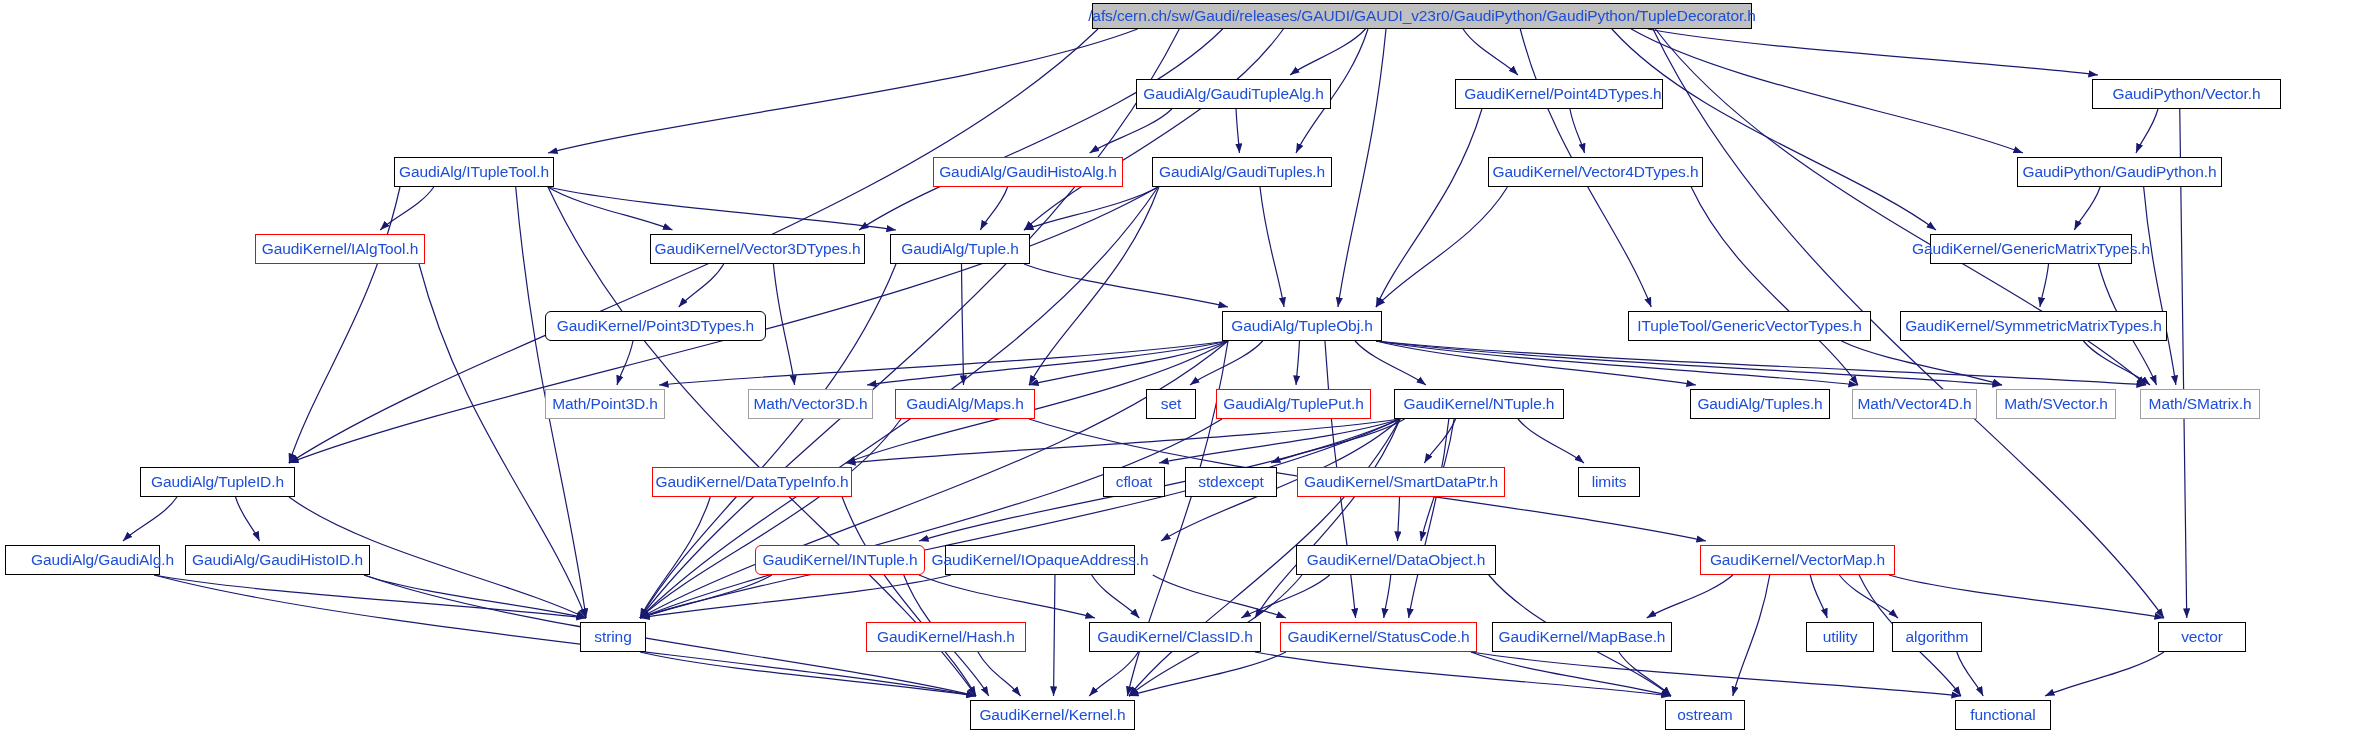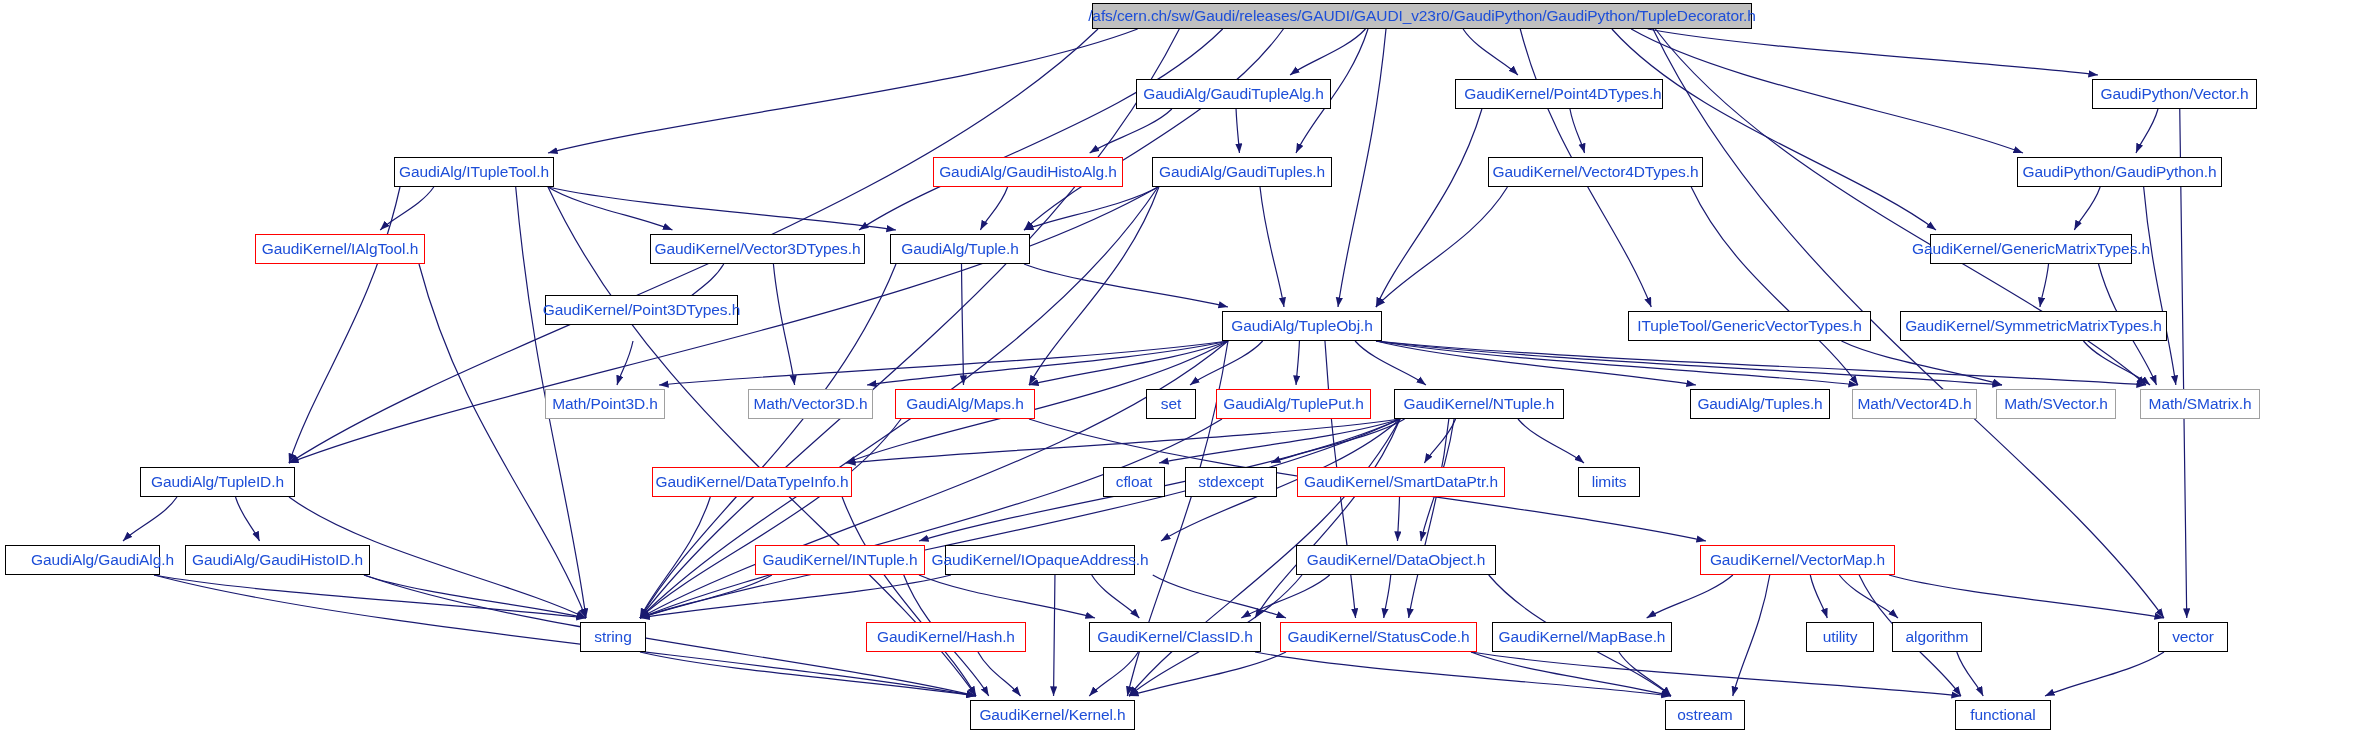--- a/index.html
+++ b/index.html
@@ -138,31 +138,31 @@
         <path d="M2164,652 C2134.25,671.8 2074.75,682.8 2045,696" marker-end="url(#arrow)"></path>
         <path d="M1956.8,652 C1963.4,671.8 1976.6,682.8 1983.2,696" marker-end="url(#arrow)"></path>
         <path d="M1255,652 C1359,671.8 1567,682.8 1671,696" marker-end="url(#arrow)"></path>
         <path d="M1471,652 C1593.5,671.8 1838.5,682.8 1961,696" marker-end="url(#arrow)"></path>
       </g>
   </svg>
   <div id="node-layer">
       <div class="node title" style="left: 1092px; top: 3px; width: 660px; height: 26px;">/afs/cern.ch/sw/Gaudi/releases/GAUDI/GAUDI_v23r0/GaudiPython/GaudiPython/TupleDecorator.h</div>
       <div class="node" style="left: 1136px; top: 79px; width: 195px;">GaudiAlg/GaudiTupleAlg.h</div>
       <div class="node" style="left: 1455px; top: 79px; width: 208px; padding-left: 8px;">GaudiKernel/Point4DTypes.h</div>
-      <div class="node" style="left: 2092px; top: 79px; width: 165px;">GaudiPython/Vector.h</div>
+      <div class="node" style="left: 2092px; top: 79px; width: 189px;">GaudiPython/Vector.h</div>
       <div class="node" style="left: 394px; top: 157px; width: 160px;">GaudiAlg/ITupleTool.h</div>
       <div class="node red" style="left: 933px; top: 157px; width: 190px;">GaudiAlg/GaudiHistoAlg.h</div>
       <div class="node" style="left: 1152px; top: 157px; width: 180px;">GaudiAlg/GaudiTuples.h</div>
       <div class="node" style="left: 1488px; top: 157px; width: 215px;">GaudiKernel/Vector4DTypes.h</div>
       <div class="node" style="left: 2017px; top: 157px; width: 205px;">GaudiPython/GaudiPython.h</div>
       <div class="node red" style="left: 255px; top: 234px; width: 170px;">GaudiKernel/IAlgTool.h</div>
       <div class="node" style="left: 650px; top: 234px; width: 215px;">GaudiKernel/Vector3DTypes.h</div>
       <div class="node" style="left: 890px; top: 234px; width: 140px;">GaudiAlg/Tuple.h</div>
       <div class="node" style="left: 1930px; top: 234px; width: 202px;">GaudiKernel/GenericMatrixTypes.h</div>
-      <div class="node" style="left: 545px; top: 295px; width: 193px;">GaudiKernel/Point3DTypes.h</div>
+      <div class="node" style="left: 545px; top: 311px; width: 221px; border-radius: 6px;">GaudiKernel/Point3DTypes.h</div>
       <div class="node" style="left: 1222px; top: 311px; width: 160px;">GaudiAlg/TupleObj.h</div>
       <div class="node" style="left: 1628px; top: 311px; width: 243px;">ITupleTool/GenericVectorTypes.h</div>
       <div class="node" style="left: 1900px; top: 311px; width: 267px;">GaudiKernel/SymmetricMatrixTypes.h</div>
       <div class="node gray" style="left: 545px; top: 389px; width: 120px;">Math/Point3D.h</div>
       <div class="node gray" style="left: 748px; top: 389px; width: 125px;">Math/Vector3D.h</div>
       <div class="node red" style="left: 895px; top: 389px; width: 140px;">GaudiAlg/Maps.h</div>
       <div class="node" style="left: 1146px; top: 389px; width: 50px;">set</div>
       <div class="node red" style="left: 1216px; top: 389px; width: 155px;">GaudiAlg/TuplePut.h</div>
       <div class="node" style="left: 1394px; top: 389px; width: 170px;">GaudiKernel/NTuple.h</div>
       <div class="node" style="left: 1690px; top: 389px; width: 140px;">GaudiAlg/Tuples.h</div>
@@ -170,29 +170,29 @@
       <div class="node gray" style="left: 1996px; top: 389px; width: 120px;">Math/SVector.h</div>
       <div class="node gray" style="left: 2140px; top: 389px; width: 120px;">Math/SMatrix.h</div>
       <div class="node" style="left: 140px; top: 467px; width: 155px;">GaudiAlg/TupleID.h</div>
       <div class="node red" style="left: 652px; top: 467px; width: 200px;">GaudiKernel/DataTypeInfo.h</div>
       <div class="node" style="left: 1103px; top: 467px; width: 62px;">cfloat</div>
       <div class="node" style="left: 1185px; top: 467px; width: 92px;">stdexcept</div>
       <div class="node red" style="left: 1297px; top: 467px; width: 208px;">GaudiKernel/SmartDataPtr.h</div>
       <div class="node" style="left: 1578px; top: 467px; width: 62px;">limits</div>
       <div class="node" style="left: 5px; top: 545px; width: 155px; padding-left: 40px;">GaudiAlg/GaudiAlg.h</div>
       <div class="node" style="left: 185px; top: 545px; width: 185px;">GaudiAlg/GaudiHistoID.h</div>
-      <div class="node red" style="left: 755px; top: 545px; width: 170px;">GaudiKernel/INTuple.h</div>
+      <div class="node red" style="left: 755px; top: 545px; width: 170px; border-radius: 6px;">GaudiKernel/INTuple.h</div>
       <div class="node" style="left: 945px; top: 545px; width: 190px;">GaudiKernel/IOpaqueAddress.h</div>
       <div class="node" style="left: 1296px; top: 545px; width: 200px;">GaudiKernel/DataObject.h</div>
       <div class="node red" style="left: 1700px; top: 545px; width: 195px;">GaudiKernel/VectorMap.h</div>
       <div class="node" style="left: 580px; top: 622px; width: 66px;">string</div>
       <div class="node red" style="left: 866px; top: 622px; width: 160px;">GaudiKernel/Hash.h</div>
       <div class="node" style="left: 1089px; top: 622px; width: 172px;">GaudiKernel/ClassID.h</div>
       <div class="node red" style="left: 1280px; top: 622px; width: 197px;">GaudiKernel/StatusCode.h</div>
       <div class="node" style="left: 1492px; top: 622px; width: 180px;">GaudiKernel/MapBase.h</div>
       <div class="node" style="left: 1806px; top: 622px; width: 68px;">utility</div>
       <div class="node" style="left: 1892px; top: 622px; width: 90px;">algorithm</div>
-      <div class="node" style="left: 2158px; top: 622px; width: 70px;">vector</div>
+      <div class="node" style="left: 2158px; top: 622px; width: 88px;">vector</div>
       <div class="node" style="left: 970px; top: 700px; width: 165px;">GaudiKernel/Kernel.h</div>
       <div class="node" style="left: 1665px; top: 700px; width: 80px;">ostream</div>
       <div class="node" style="left: 1955px; top: 700px; width: 96px;">functional</div>
     </div>
 </div>
 
 </body></html>

